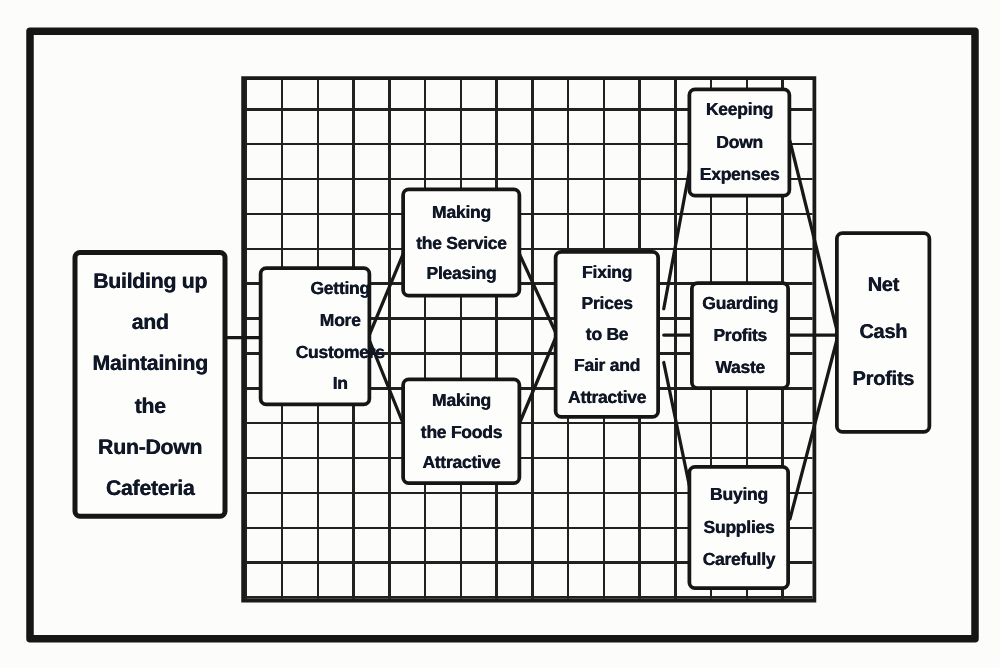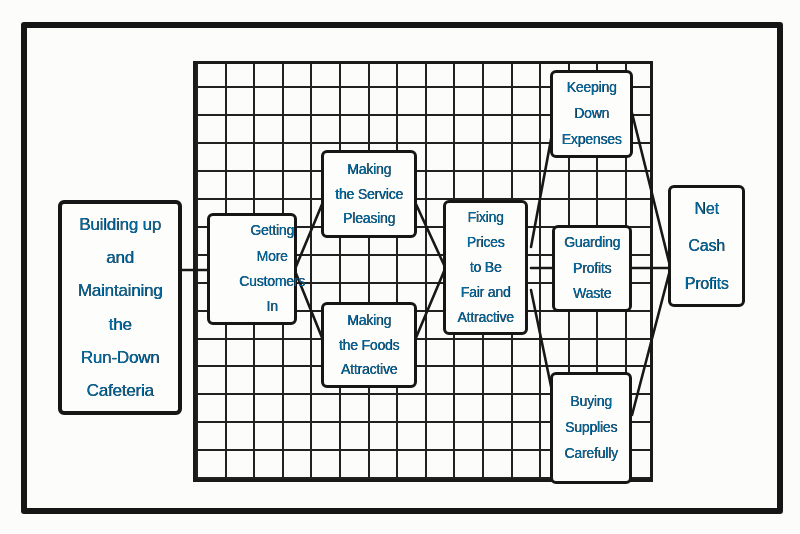--- a/index.html
+++ b/index.html
@@ -44,35 +44,35 @@
   
   .node{
     position:absolute;
     box-sizing:border-box;
     background:#fdfdfb;
     border:3px solid #161616;
     border-radius:6px;
     z-index:3;
     display:flex;align-items:center;justify-content:center;
     text-align:center;
-    font-weight:400;
-    color:#0369a1;
+    font-weight:700;
+    color:#0f172a;
     white-space:pre-line;
     letter-spacing:-0.2px;
     text-shadow:0.4px 0 0 #141414;
   }
   #node-building {left:58px; top:163px;width:124px;height:215px;font-size:17px;line-height:1.95;border-width:4px;margin-top:37px;}
   #node-customers{left:207px;top:213px;width:90px; height:112px;font-size:14px;line-height:1.82;padding-left:40px;}
   #node-service  {left:321px;top:150px;width:96px; height:88px; font-size:14px;line-height:1.78;}
   #node-foods    {left:321px;top:302px;width:96px; height:86px; font-size:14px;line-height:1.78;}
   #node-fixing   {left:443px;top:200px;width:85px; height:135px;font-size:14px;line-height:1.78;}
   #node-expenses {left:550px;top:70px; width:83px; height:88px; font-size:14px;line-height:1.85;}
   #node-guarding {left:552px;top:225px;width:80px; height:87px; font-size:14px;line-height:1.85;}
-  #node-supplies {left:550px;top:372px;width:82px; height:112px; font-size:14px;line-height:1.85;}
-  #node-netcash  {left:668px;top:185px;width:77px; height:122px;font-size:16px;line-height:2.35;}
+  #node-supplies {left:550px;top:372px;width:82px; height:100px; font-size:14px;line-height:1.85;}
+  #node-netcash  {left:668px;top:185px;width:77px; height:162px;font-size:16px;line-height:2.35;}
 </style>
 </head>
 <body>
 
 <div id="stage">
 
   <div id="frame"></div>
 
   <div id="grid"></div>
 

